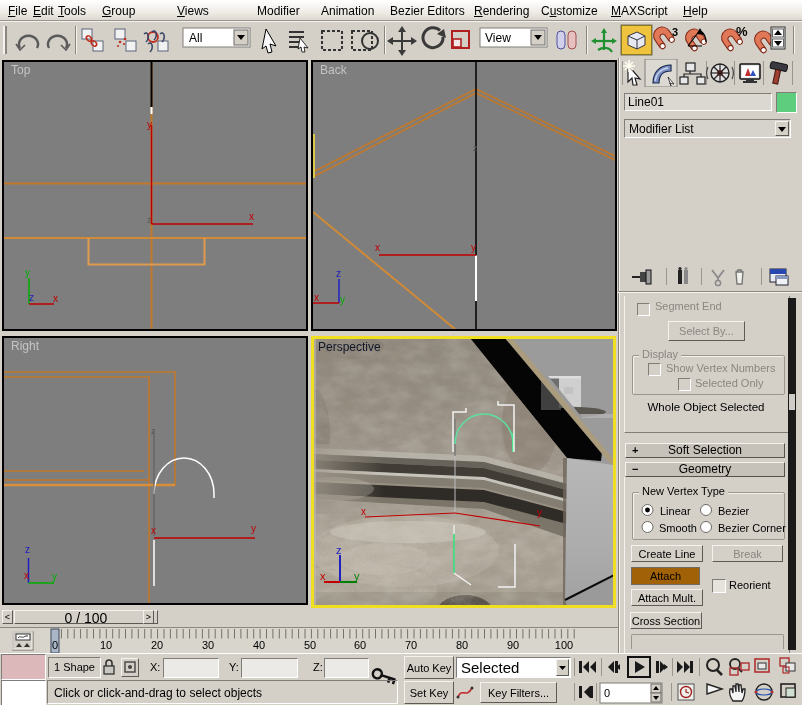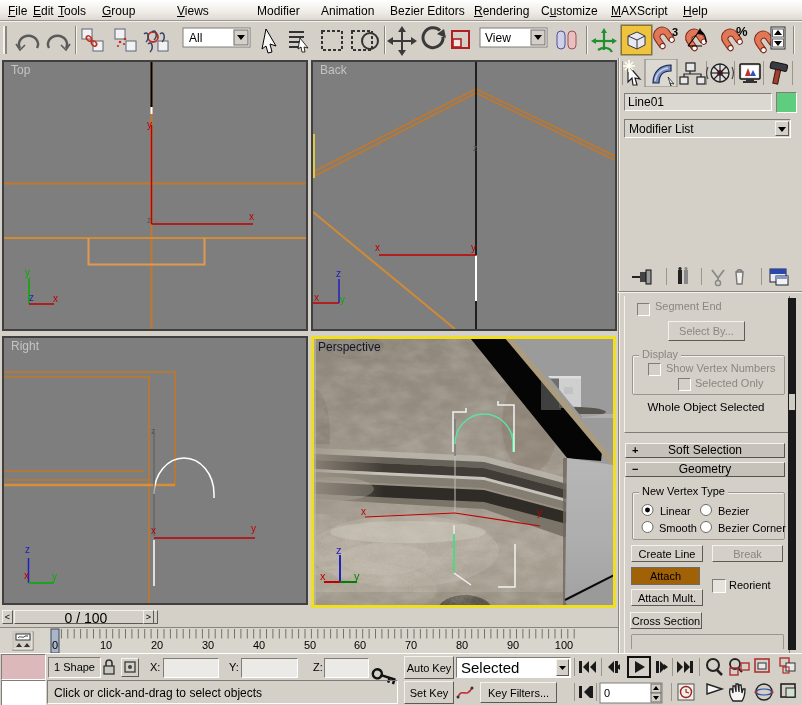--- a/index.html
+++ b/index.html
@@ -1,21 +1,21 @@
 <!DOCTYPE html>
 <html><head><meta charset="utf-8">
 <style>
 html,body{margin:0;padding:0;}
 body{width:802px;height:705px;overflow:hidden;position:relative;
  font-family:"Liberation Sans",sans-serif;background:#D4D0C8;}
 .abs{position:absolute;}
 .sunken{border-top:1px solid #807c78;border-left:1px solid #807c78;border-right:1px solid #fff;border-bottom:1px solid #fff;}
 .btn{background:#D4D0C8;border-top:1px solid #f4f2ee;border-left:1px solid #f4f2ee;border-right:1px solid #5e5a56;border-bottom:1px solid #5e5a56;box-sizing:border-box;color:#000;text-align:center;}
 .btn.dis{color:#8a8680;}
-.vp{position:absolute;background:#7e7e7e;border:2px solid #404040;box-sizing:border-box;}
+.vp{position:absolute;background:#7e7e7e;border:2px solid #000000;box-sizing:border-box;}
 .vplabel{position:absolute;left:7px;top:1px;color:#c4c4c4;font-size:12px;}
 svg{display:block}
 .mtxt{font-size:12px;color:#000;}
 .gray{color:#8a8680;}
 </style></head>
 <body>
 
 <div class="abs" id="menubar" style="left:0;top:0;width:802px;height:22px;background:linear-gradient(#ffffff,#efece6 55%,#d8d4cc);">
  <div class="abs mtxt" style="left:8px;top:4px;"><u>F</u>ile</div>
  <div class="abs mtxt" style="left:33px;top:4px;"><u>E</u>dit</div>

